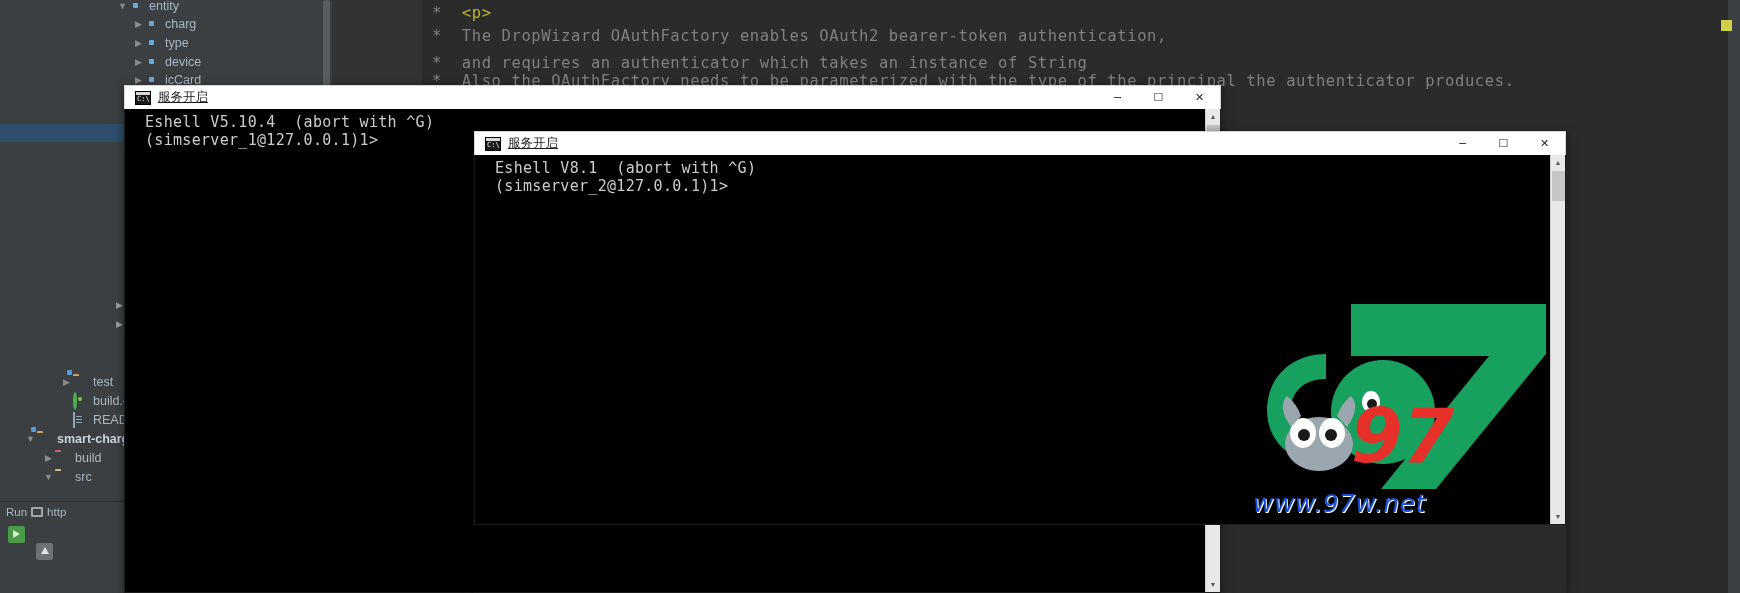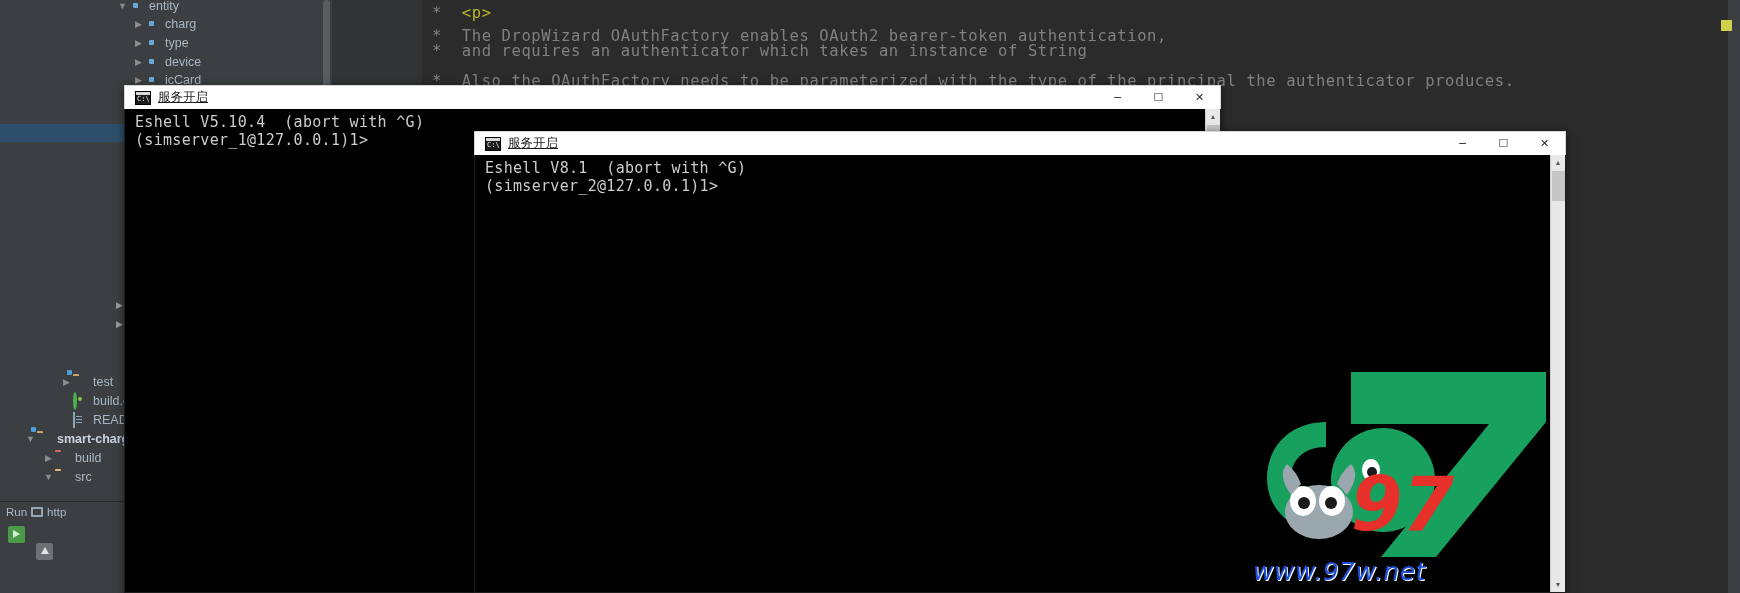--- a/index.html
+++ b/index.html
@@ -349,21 +349,21 @@
     border-top: none;
     box-sizing: border-box;
   }
   .cline {
     font-family: "DejaVu Sans Mono", "Liberation Mono", monospace;
     font-size: 15px;
     letter-spacing: 0.3px;
     color: #cccccc;
     white-space: pre;
     line-height: 18px;
-    padding-left: 10px;
+    padding-left: 20px;
   }
   .cwin-scroll {
     position: absolute;
     top: 0; right: 0;
     width: 15px;
     height: 100%;
     background: #e8e8e8;
     border-left: 1px solid #cfcfcf;
     box-sizing: border-box;
   }
@@ -412,21 +412,21 @@
 </head>
 <body>
 
 <div id="screen">
 
   <div class="ide-editor">
     <div class="editor-gutter"></div>
 
     <div class="code-line" style="top:4px"><span class="ast">*&nbsp;&nbsp;</span><span class="tag">&lt;p&gt;</span></div>
     <div class="code-line" style="top:27px"><span class="ast">*&nbsp;&nbsp;</span><span class="txt">The DropWizard OAuthFactory enables OAuth2 bearer-token authentication,</span></div>
-    <div class="code-line" style="top:42px"><span class="ast">*&nbsp;&nbsp;</span><span class="txt">and requires an authenticator which takes an instance of String</span></div>
+    <div class="code-line" style="top:54px"><span class="ast">*&nbsp;&nbsp;</span><span class="txt">and requires an authenticator which takes an instance of String</span></div>
     <div class="code-line" style="top:72px"><span class="ast">*&nbsp;&nbsp;</span><span class="txt">Also the OAuthFactory needs to be parameterized with the type of the principal the authenticator produces.</span></div>
 
     <div class="editor-scrollbar"></div>
     <div class="scroll-marker" style="top:20px"></div>
   </div>
 
   <div class="ide-sidebar">
 
     <div class="tree-item" style="left:116px; top:-4px">
       <span class="arrow">▼</span>
@@ -541,21 +541,21 @@
       <span class="cwin-icon">
           <span class="glyph">C:\</span>
         </span>
       <span class="cwin-name">服务开启</span>
       <span class="cwin-ctrls">
         <span class="cwin-ctrl">─</span>
         <span class="cwin-ctrl">☐</span>
         <span class="cwin-ctrl close">✕</span>
       </span>
     </div>
-    <div class="cwin-body" style="height:438px;">
+    <div class="cwin-body" style="height:370px;">
       <div class="cline" style="margin-top:4px">Eshell V8.1  (abort with ^G)</div>
       <div class="cline">(simserver_2@127.0.0.1)1&gt;</div>
       <div class="cwin-scroll">
         <div class="sarrow">▲</div>
         <div class="sthumb"></div>
         <div class="sarrow bot">▼</div>
       </div>
 
       <div class="watermark">
         <svg width="330" height="205" viewBox="0 0 330 205">

